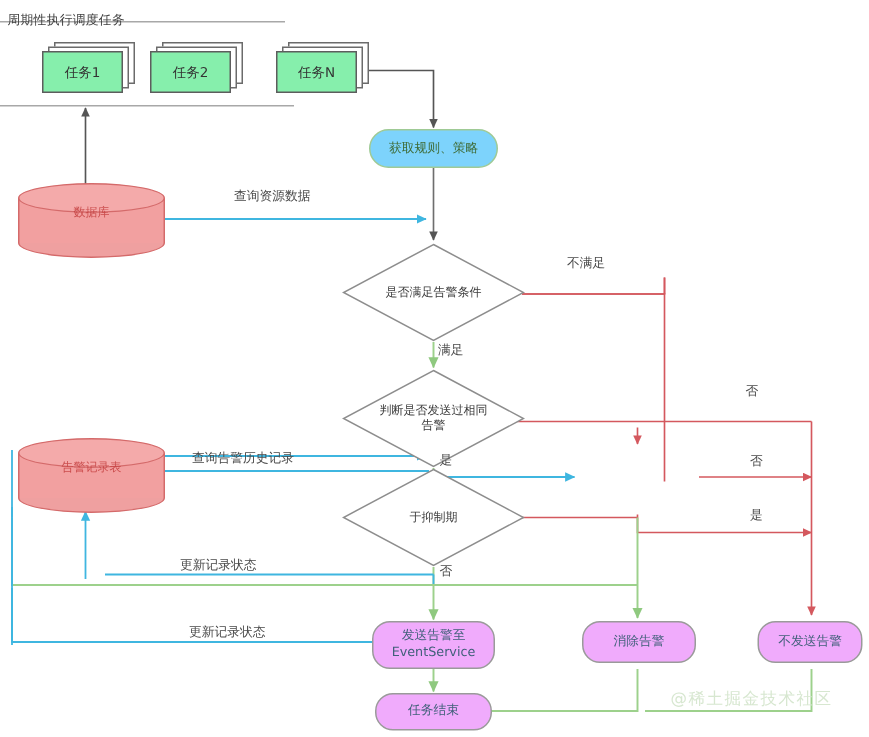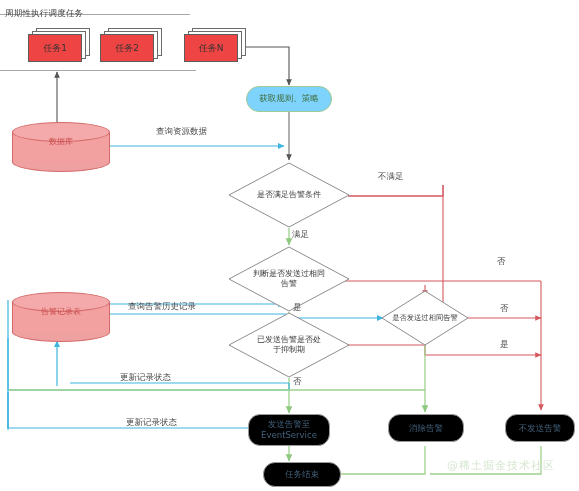--- a/index.html
+++ b/index.html
@@ -18,36 +18,36 @@
 
   
   .hrule{position:absolute;background:#a8a8a8;height:1px;}
 
   .sec-title{position:absolute;left:5px;top:8px;font-size:8.5px;color:#3f3f3f;letter-spacing:.2px;}
 
   
   .task{position:absolute;width:62px;height:32px;}
   .task .sh2{position:absolute;left:8px;top:0;width:54px;height:28px;background:#ffffff;border:1px solid #6b6b6b;box-sizing:border-box;}
   .task .sh1{position:absolute;left:4px;top:3px;width:54px;height:28px;background:#ffffff;border:1px solid #6b6b6b;box-sizing:border-box;}
-  .task .face{position:absolute;left:0;top:6px;width:54px;height:28px;background:#ef4444;border:1px solid #5d5d5d;box-sizing:border-box;
+  .task .face{position:absolute;left:0;top:6px;width:54px;height:28px;background:#86efac;border:1px solid #5d5d5d;box-sizing:border-box;
     display:flex;align-items:center;justify-content:center;font-size:9px;color:#333;}
 
   
   .cyl{position:absolute;width:98px;height:46px;}
   .cyl .body{position:absolute;left:0;top:10px;width:98px;height:30px;background:#f2a0a0;border-left:1px solid #d46a6a;border-right:1px solid #d46a6a;box-sizing:border-box;}
   .cyl .top{position:absolute;left:0;top:0;width:98px;height:20px;border-radius:50%;background:#f4aaaa;border:1px solid #d46a6a;box-sizing:border-box;}
   .cyl .bot{position:absolute;left:0;top:30px;width:98px;height:20px;border-radius:50%;background:#efa0a0;border:1px solid #d46a6a;box-sizing:border-box;}
   .cyl .ctext{position:absolute;left:0;top:14px;width:98px;text-align:center;font-size:8px;color:#c43f3f;z-index:3;opacity:.85;}
 
   
   .capsule{position:absolute;background:#7dd3fc;border:1px solid #9fca95;border-radius:18px;
     font-size:8.5px;color:#3f6b36;display:flex;align-items:center;justify-content:center;box-sizing:border-box;}
 
   
-  .rrect{position:absolute;background:#000000;border:1px solid #9a9a9a;border-radius:12px;
+  .rrect{position:absolute;background:#f0abfc;border:1px solid #9a9a9a;border-radius:12px;
     font-size:8.5px;color:#41607a;display:flex;align-items:center;justify-content:center;box-sizing:border-box;line-height:11px;}
 
   
   .dia{position:absolute;}
   .dia .sh{position:absolute;left:0;top:0;width:100%;height:100%;}
   .dia .txt{position:absolute;left:0;top:50%;width:100%;transform:translateY(-50%);text-align:center;
     font-size:8px;color:#3c3c3c;line-height:10px;}
 
   .wm{position:absolute;font-size:11px;color:#d7e7d0;letter-spacing:1px;}
 </style>
@@ -182,40 +182,31 @@
       <div>判断是否发送过相同</div>
       <div>告警</div>
     </div>
   </div>
 
   <div class="dia" style="left:228px;top:312px;width:122px;height:66px;">
     <svg class="sh" viewBox="0 0 122 66">
       <polygon points="61,1 121,33 61,65 1,33" fill="#ffffff" stroke="#8d8d8d" stroke-width="1"></polygon>
     </svg>
     <div class="txt">
-      <div>已发送告警是否处</div>
       <div>于抑制期</div>
     </div>
   </div>
 
-  <div class="dia" style="left:381px;top:290px;width:88px;height:56px;">
-    <svg class="sh" viewBox="0 0 88 56">
-      <polygon points="44,1 87,28 44,55 1,28" fill="#ffffff" stroke="#8d8d8d" stroke-width="1"></polygon>
-    </svg>
-    <div class="txt" style="font-size:7.3px;">
-      <div>是否发送过相同告警</div>
-    </div>
-  </div>
 
   <div class="rrect" style="left:248px;top:414px;width:82px;height:32px;flex-direction:column;">
     <span>发送告警至</span>
     <span>EventService</span>
   </div>
 
-  <div class="rrect" style="left:263px;top:462px;width:78px;height:25px;">任务结束</div>
+  <div class="rrect" style="left:250px;top:462px;width:78px;height:25px;">任务结束</div>
 
   <div class="rrect" style="left:388px;top:414px;width:76px;height:28px;">消除告警</div>
 
   <div class="rrect" style="left:505px;top:414px;width:70px;height:28px;">不发送告警</div>
 
   <div class="lbl" style="left:156px;top:126px;">查询资源数据</div>
   <div class="lbl" style="left:378px;top:171px;">不满足</div>
   <div class="lbl" style="left:292px;top:229px;">满足</div>
   <div class="lbl" style="left:293px;top:302px;">是</div>
   <div class="lbl" style="left:128px;top:301px;">查询告警历史记录</div>

